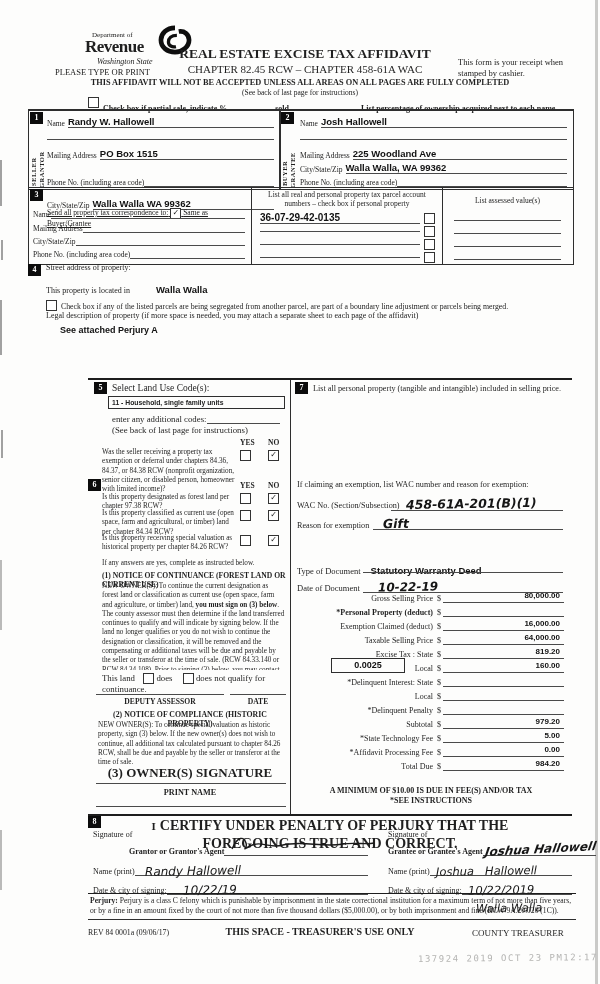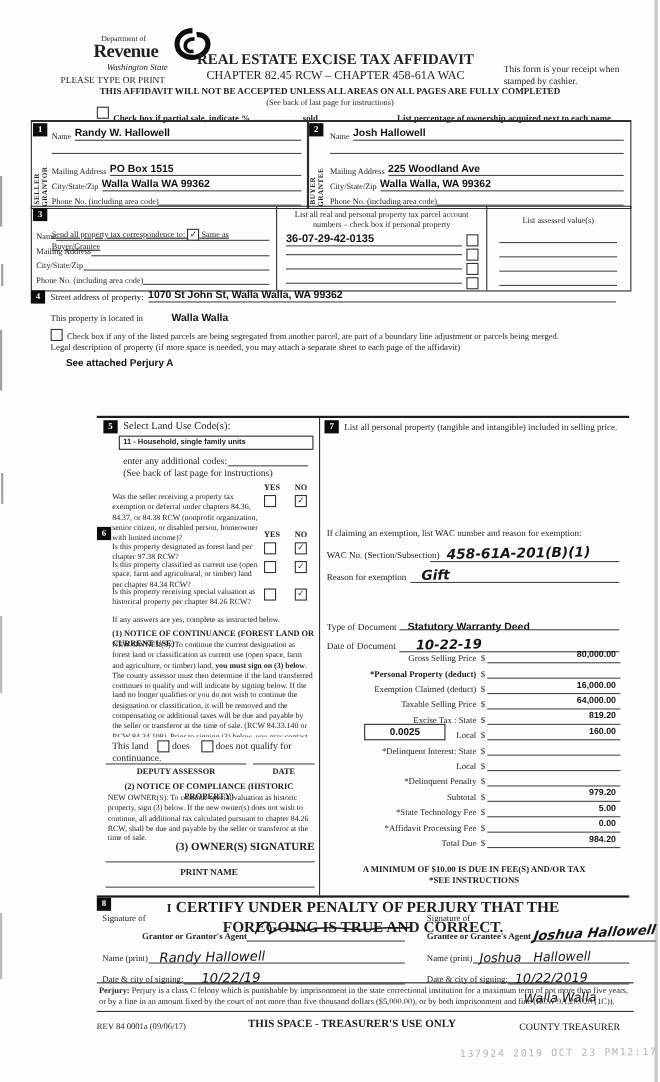--- a/index.html
+++ b/index.html
@@ -87,21 +87,21 @@
       <span class="lbl">Name</span>
       <span class="fl val" style="margin-left:3px;">Randy W. Hallowell</span>
     </div>
     <div class="abs u" style="left:18px;top:28px;right:6px;"></div>
     <div class="fieldrow" style="left:18px;top:37px;right:6px;">
       <span class="lbl">Mailing Address</span>
       <span class="fl val" style="margin-left:3px;">PO Box 1515</span>
     </div>
     <div class="fieldrow" style="left:18px;top:51px;right:6px;">
       <span class="lbl">City/State/Zip</span>
-      <span class="fl val" style="margin-left:3px;">Walla Walla WA 99362</span>
+      <span class="fl val" style="margin-left:3px;margin-top:36px;">Walla Walla WA 99362</span>
     </div>
     <div class="fieldrow" style="left:18px;top:65px;right:6px;">
       <span class="lbl">Phone No. (including area code)</span>
       <span class="fl"></span>
     </div>
   </div>
 
   <div class="secbox" style="left:279px;top:109px;width:293px;height:78px;">
     <div class="badge" style="left:1px;top:1px;">2</div>
     <div class="vlab" style="left:0px;top:28px;">
@@ -176,21 +176,20 @@
       <div class="abs u" style="left:12px;top:32px;right:12px;"></div>
       <div class="abs u" style="left:12px;top:45px;right:12px;"></div>
       <div class="abs u" style="left:12px;top:58px;right:12px;"></div>
       <div class="abs u" style="left:12px;top:71px;right:12px;"></div>
     </div>
   </div>
 
   <div class="badge" style="left:28px;top:264px;">4</div>
   <div class="fieldrow" style="left:46px;top:263px;width:514px;">
     <span class="lbl" style="font-size:8px;">Street address of property:</span>
-    <span class="fl val" style="margin-left:4px;">1070 St John St, Walla Walla, WA 99362</span>
   </div>
   <div class="abs" style="left:46px;top:295px;width:520px;">
     <span class="cb"></span>
     <span class="lbl" style="font-size:7.8px;">Check box if any of the listed parcels are being segregated from another parcel, are part of a boundary line adjustment or parcels being merged.</span>
   </div>
   <div class="abs" style="left:46px;top:279px;">
     <span class="lbl" style="font-size:8px;">This property is located in</span>
     <span class="val" style="margin-left:22px;">Walla Walla</span>
   </div>
   <div class="abs lbl" style="left:46px;top:311px;width:520px;font-size:8px;">Legal description of property (if more space is needed, you may attach a separate sheet to each page of the affidavit)</div>
@@ -252,21 +251,21 @@
         <span>does not</span>
         <span>qualify for continuance.</span>
       </div>
       <div class="abs u" style="left:8px;top:314px;width:128px;"></div>
       <div class="abs u" style="left:142px;top:314px;width:56px;"></div>
       <div class="abs bold ctr" style="left:8px;top:317px;width:128px;font-size:7.6px;">DEPUTY ASSESSOR</div>
       <div class="abs bold ctr" style="left:142px;top:317px;width:56px;font-size:7.6px;">DATE</div>
 
       <div class="abs bold ctr" style="left:6px;top:330px;width:192px;font-size:7.8px;">(2) NOTICE OF COMPLIANCE (HISTORIC PROPERTY)</div>
       <div class="abs para" style="left:10px;top:341px;width:188px;">NEW OWNER(S): To continue special valuation as historic property, sign (3) below. If the new owner(s) does not wish to continue, all additional tax calculated pursuant to chapter 84.26 RCW, shall be due and payable by the seller or transferor at the time of sale.</div>
-      <div class="abs bold ctr" style="left:6px;top:385px;width:192px;font-size:10px;text-align:right;">(3)  OWNER(S) SIGNATURE</div>
+      <div class="abs bold ctr" style="left:6px;top:385px;width:192px;font-size:13px;">(3)  OWNER(S) SIGNATURE</div>
       <div class="abs u" style="left:8px;top:403px;width:190px;"></div>
       <div class="abs bold ctr" style="left:6px;top:408px;width:192px;font-size:8.2px;">PRINT NAME</div>
       <div class="abs u" style="left:8px;top:426px;width:190px;"></div>
     </div>
 
     <div class="abs" style="left:203px;top:0;width:281px;height:434px;overflow:hidden;">
       <div class="badge" style="left:4px;top:2px;">7</div>
       <div class="abs" style="left:22px;top:4px;width:250px;font-size:8.2px;line-height:10.5px;">List all  personal property (tangible and intangible) included in selling price.</div>
 
       <div class="abs" style="left:6px;top:100px;width:270px;font-size:8.2px;">If claiming an exemption, list WAC number and reason for exemption:</div>

